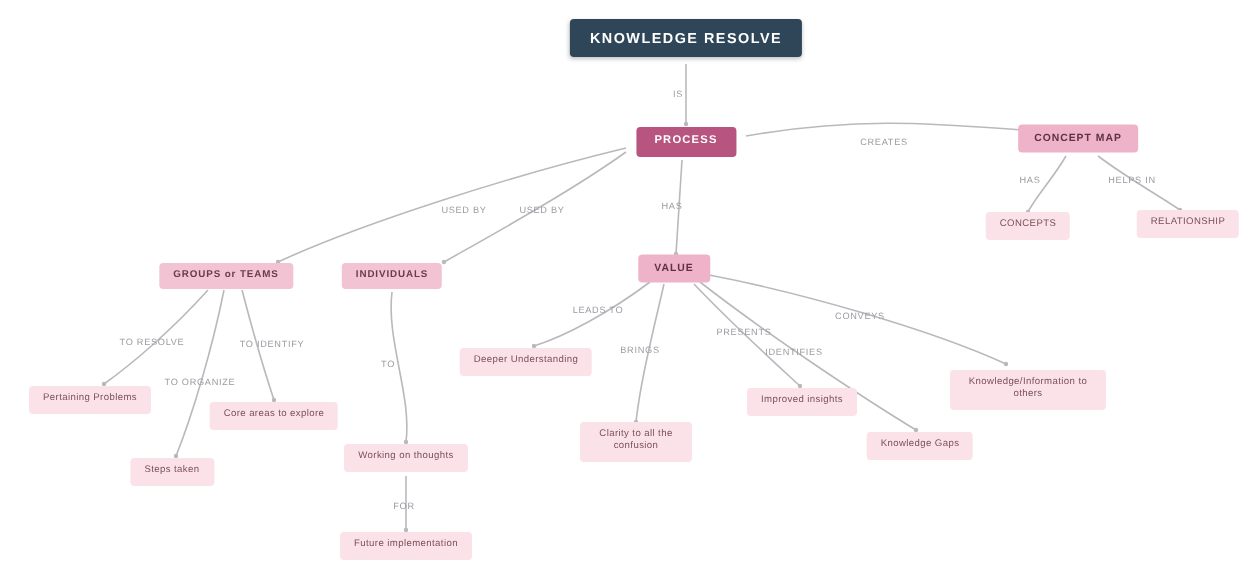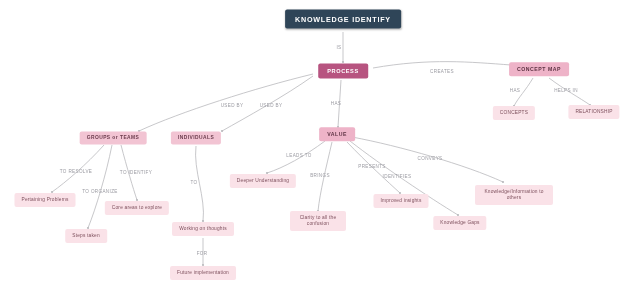--- a/index.html
+++ b/index.html
@@ -77,21 +77,21 @@
       <div class="elabel" style="left: 136px; top: 172px;">TO IDENTIFY</div>
       <div class="elabel" style="left: 194px; top: 182px;">TO</div>
       <div class="elabel" style="left: 202px; top: 253px;">FOR</div>
       <div class="elabel" style="left: 299px; top: 155px;">LEADS TO</div>
       <div class="elabel" style="left: 320px; top: 175px;">BRINGS</div>
       <div class="elabel" style="left: 372px; top: 166px;">PRESENTS</div>
       <div class="elabel" style="left: 397px; top: 176px;">IDENTIFIES</div>
       <div class="elabel" style="left: 430px; top: 158px;">CONVEYS</div>
     </div>
   <div id="node-layer">
-      <div class="node n-title" style="left: 343px; top: 19px;">KNOWLEDGE IDENTIFY</div>
+      <div class="node n-title" style="left: 343px; top: 19px;">KNOWLEDGE RESOLVE</div>
       <div class="node n-primary" style="left: 343px; top: 71px;">PROCESS</div>
       <div class="node n-strong" style="left: 539px; top: 69px;">CONCEPT MAP</div>
       <div class="node n-leaf" style="left: 514px; top: 113px;">CONCEPTS</div>
       <div class="node n-leaf" style="left: 594px; top: 112px;">RELATIONSHIP</div>
       <div class="node n-mid" style="left: 113px; top: 138px;">GROUPS or TEAMS</div>
       <div class="node n-mid" style="left: 196px; top: 138px;">INDIVIDUALS</div>
       <div class="node n-strong" style="left: 337px; top: 134px;">VALUE</div>
       <div class="node n-leaf" style="left: 45px; top: 200px;">Pertaining Problems</div>
       <div class="node n-leaf" style="left: 137px; top: 208px;">Core areas to explore</div>
       <div class="node n-leaf" style="left: 86px; top: 236px;">Steps taken</div>

